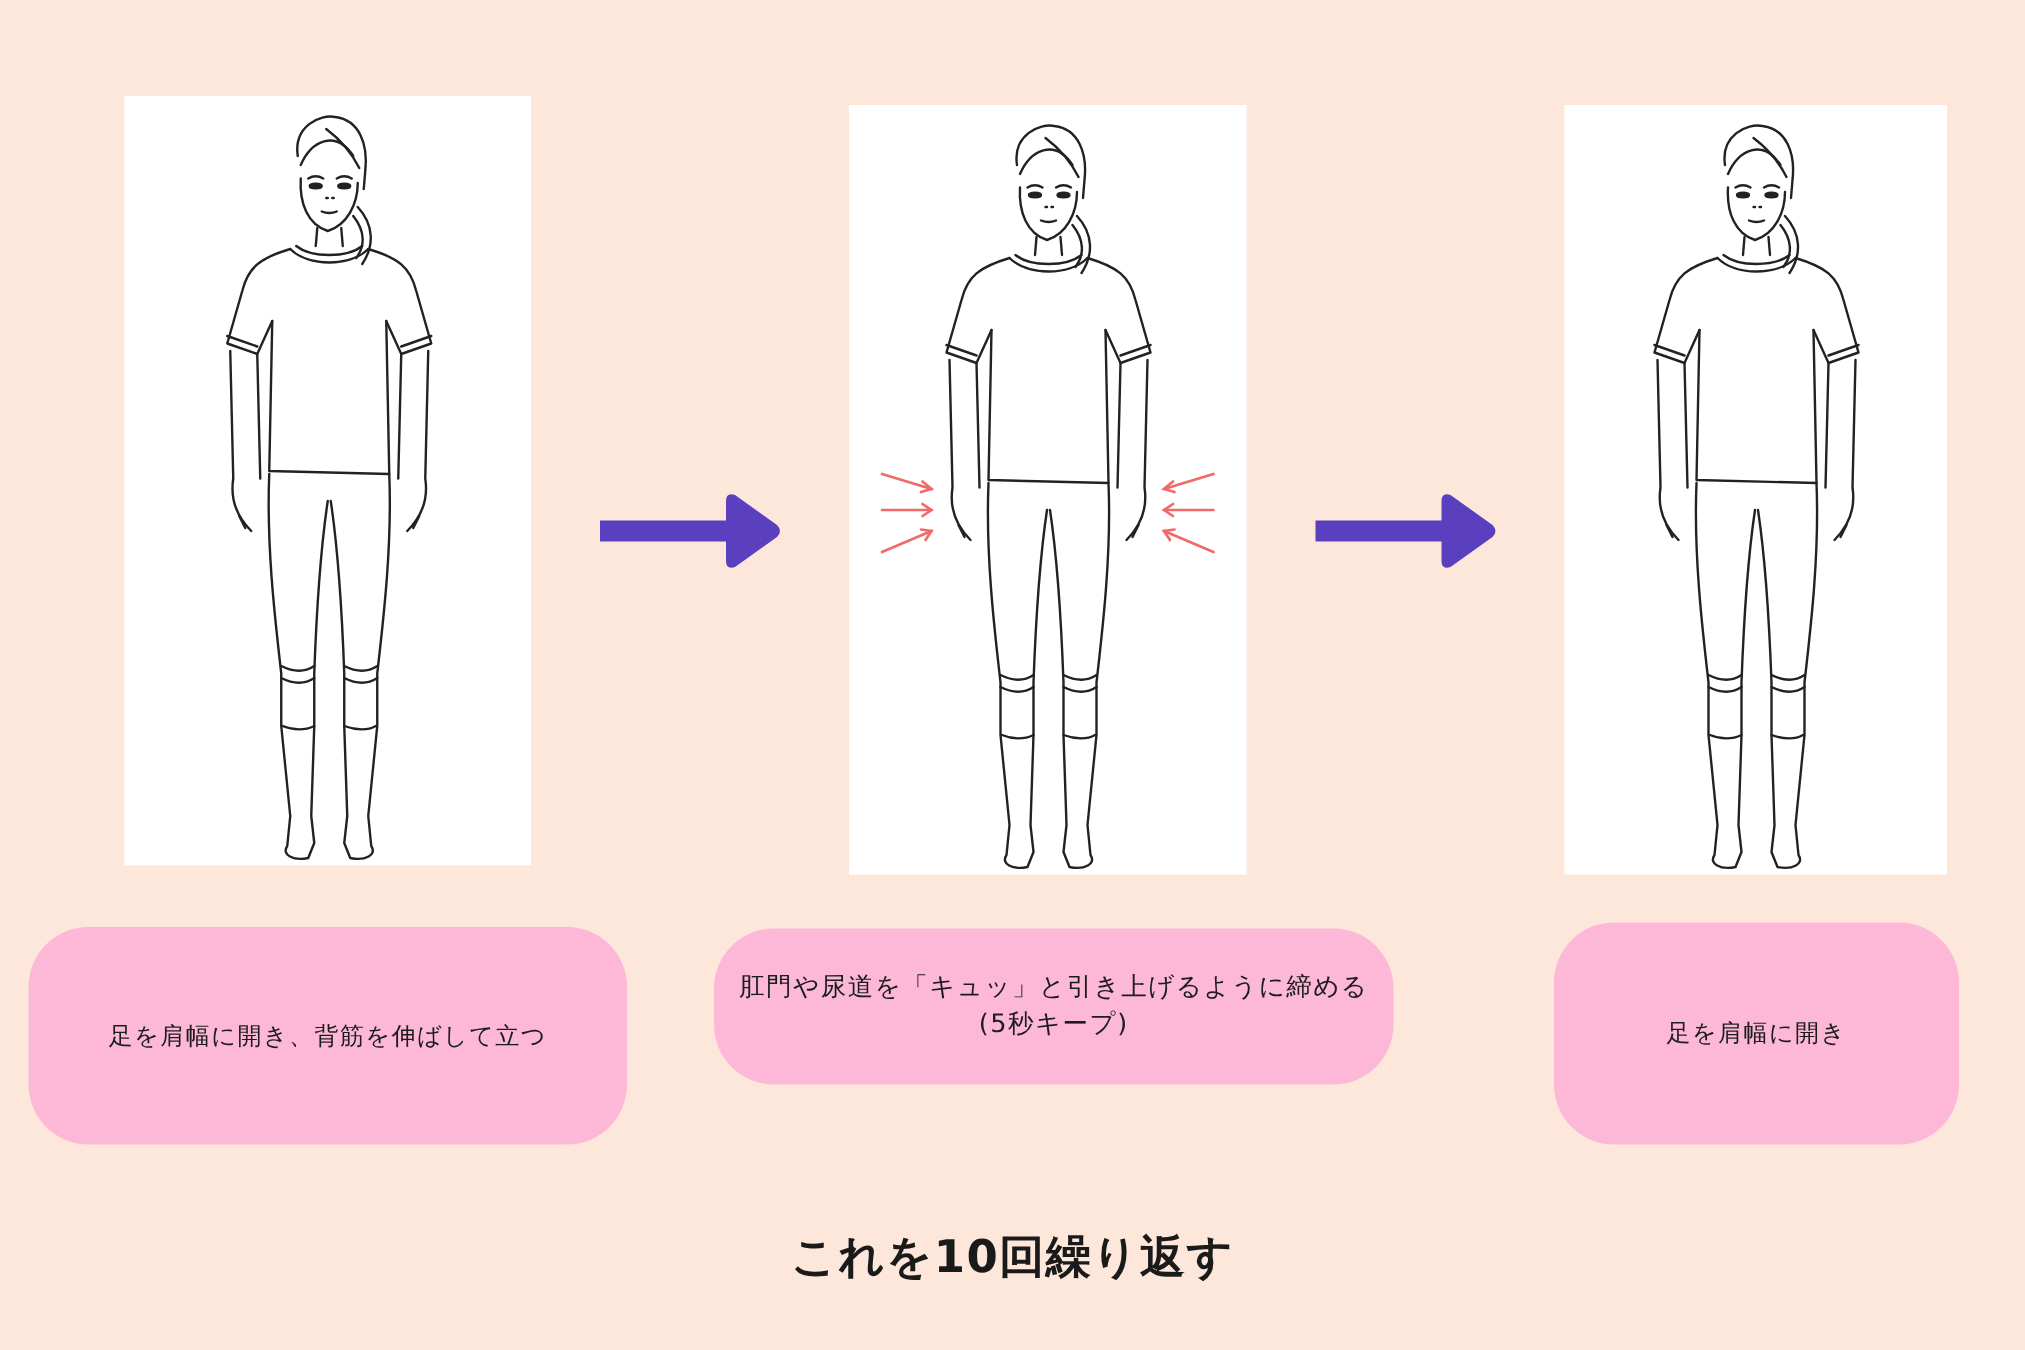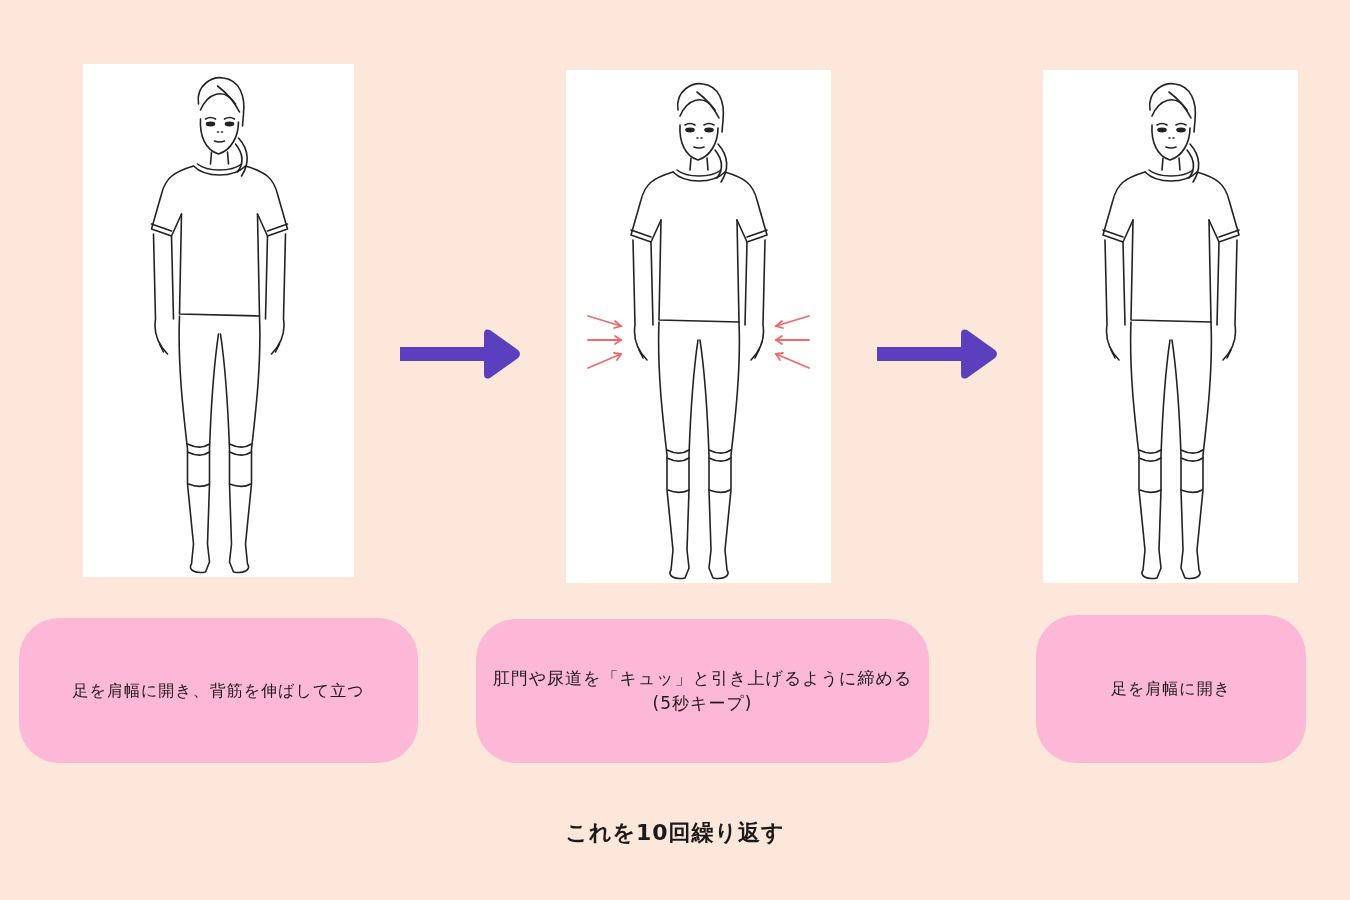--- a/index.html
+++ b/index.html
@@ -24,26 +24,26 @@
   #arrow-2 { left: 875px; top: 326px; }
 
   .caption {
     position: absolute; background: #fdb8d7;
     border-radius: 40px;
     display: flex; flex-direction: column; align-items: center; justify-content: center;
     text-align: center; font-size: 16px; line-height: 1.45; letter-spacing: 1px;
     color: #1c1c1c;
   }
   #caption-1 { left: 19px; top: 618px; width: 399px; height: 145px; }
-  #caption-2 { left: 476px; top: 619px; width: 453px; height: 144px; font-size: 17px; }
+  #caption-2 { left: 476px; top: 619px; width: 453px; height: 104px; font-size: 17px; }
   #caption-3 { left: 1036px; top: 615px; width: 270px; height: 148px; }
 
   .footer {
     position: absolute; left: 0; top: 818px; width: 1350px; text-align: center;
-    font-size: 22px; font-weight: bold; letter-spacing: 1px; color: #1a1a1a;
+    font-size: 30px; font-weight: bold; letter-spacing: 1px; color: #1a1a1a;
   }
 </style>
 </head>
 <body>
 
 <svg width="0" height="0" style="position:absolute" aria-hidden="true">
   <defs>
     <symbol id="woman" viewBox="0 0 270 513">
       <g fill="none" stroke="#222" stroke-width="1.6" stroke-linecap="round" stroke-linejoin="round">
 

